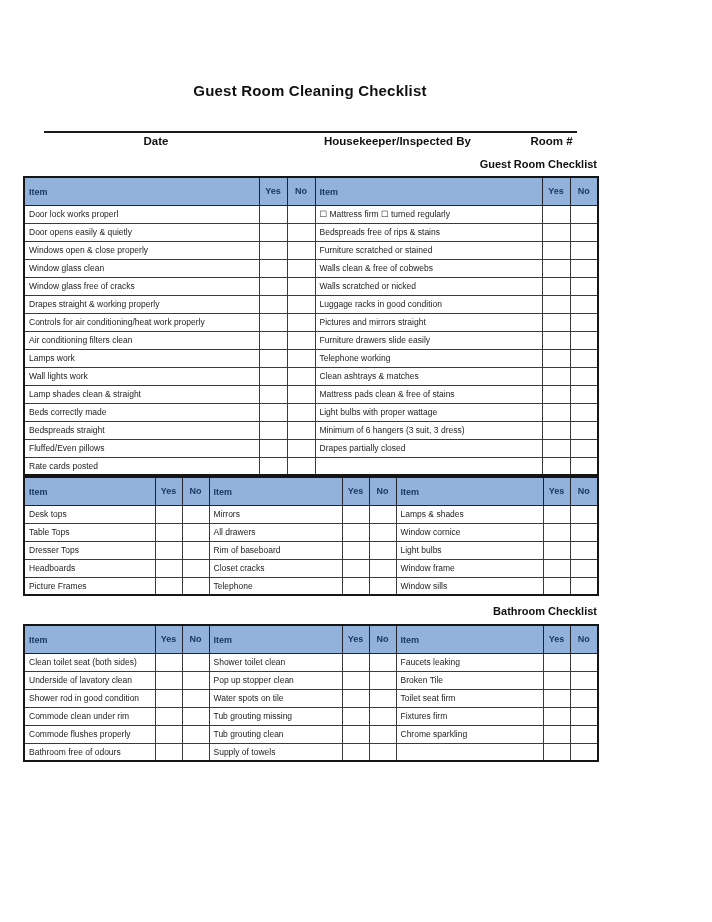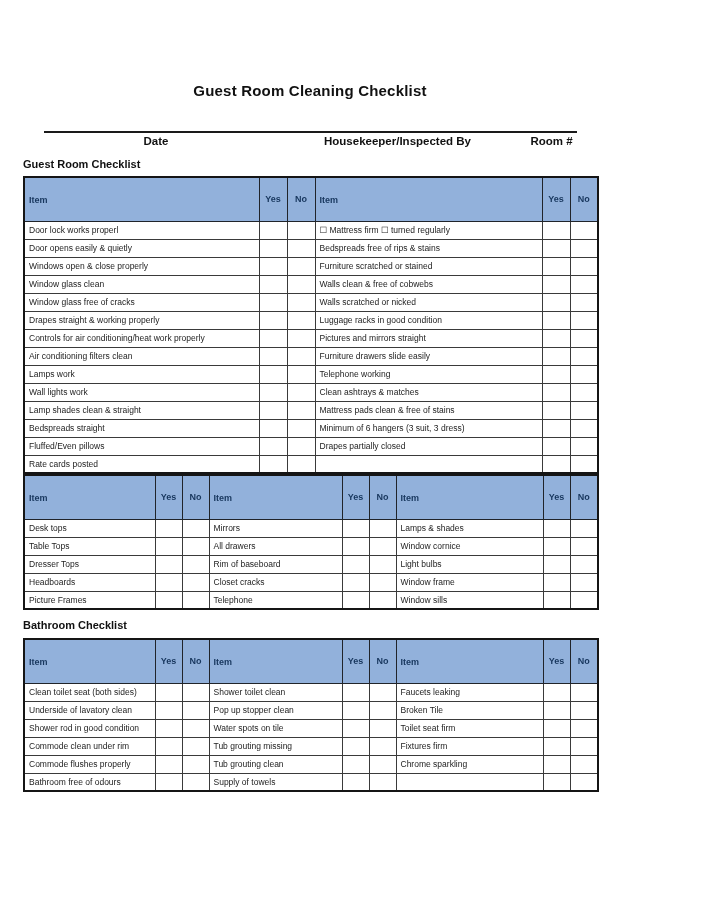--- a/index.html
+++ b/index.html
@@ -27,21 +27,21 @@
   }
   .sig-field{display:flex;flex-direction:column;}
   .sig-field .sig-line{border-bottom:2px solid #1a1a1a;height:12px;}
   .sig-field .sig-label{
     text-align:center;font-weight:bold;font-size:11.5px;margin-top:2px;color:#111;
   }
   .sig-date{width:225px;}
   .sig-housekeeper{width:258px;}
   .sig-room{width:50px;}
   .section-title{
-    text-align:left;font-weight:bold;font-size:11px;color:#111;
+    text-align:right;font-weight:bold;font-size:11px;color:#111;
   }
   .section-title.first{margin-top:11px;}
   .section-title.bathroom{margin-top:9px;margin-bottom:7px;}
   table{
     border-collapse:collapse;table-layout:fixed;width:574px;
     border:2px solid var(--border-outer);
     margin-top:0;
   }
   #guest-table-1{margin-top:6px;}
   td,th{
@@ -49,21 +49,21 @@
     font-size:8.5px;line-height:10.5px;
     padding:2px 3px 1px 4px;
     overflow:hidden;vertical-align:middle;
     text-align:left;font-weight:normal;
   }
   tr.hdr th{
     background:var(--header-bg);color:var(--header-text);
     font-weight:bold;font-size:9px;height:22px;
     border-color:#20242a;
   }
-  tr.hdr th.yesno{text-align:center;padding:16px 1px;}
+  tr.hdr th.yesno{text-align:center;padding:8px 1px;}
   td{height:18px;color:var(--text);}
   td.yes, td.no{background:#ffffff;}
 </style>
 </head>
 <body>
 
 <div class="page">
   <div class="doc-title">Guest Room Cleaning Checklist</div>
 
   <div class="content">
@@ -184,20 +184,28 @@
           </tr>
           <tr>
             <td class="item">Lamp shades clean &amp; straight</td>
             <td class="yes"></td>
             <td class="no"></td>
             <td class="item">Mattress pads clean &amp; free of stains</td>
             <td class="yes"></td>
             <td class="no"></td>
           </tr>
           <tr>
+            <td class="item">Beds correctly made</td>
+            <td class="yes"></td>
+            <td class="no"></td>
+            <td class="item">Light bulbs with proper wattage</td>
+            <td class="yes"></td>
+            <td class="no"></td>
+          </tr>
+          <tr>
             <td class="item">Bedspreads straight</td>
             <td class="yes"></td>
             <td class="no"></td>
             <td class="item">Minimum of 6 hangers (3 suit, 3 dress)</td>
             <td class="yes"></td>
             <td class="no"></td>
           </tr>
           <tr>
             <td class="item">Fluffed/Even pillows</td>
             <td class="yes"></td>

